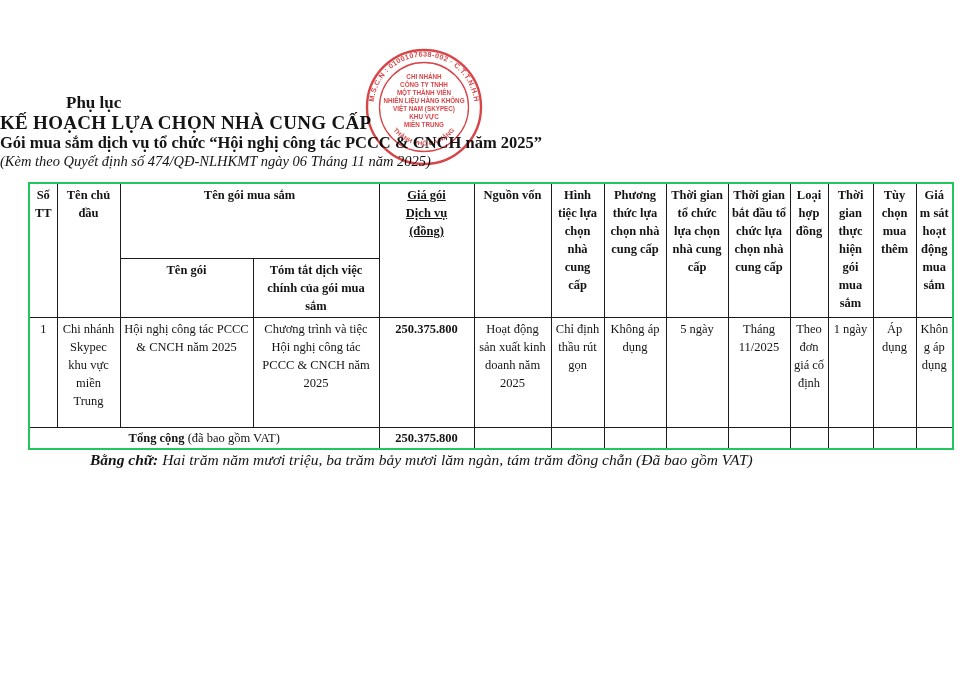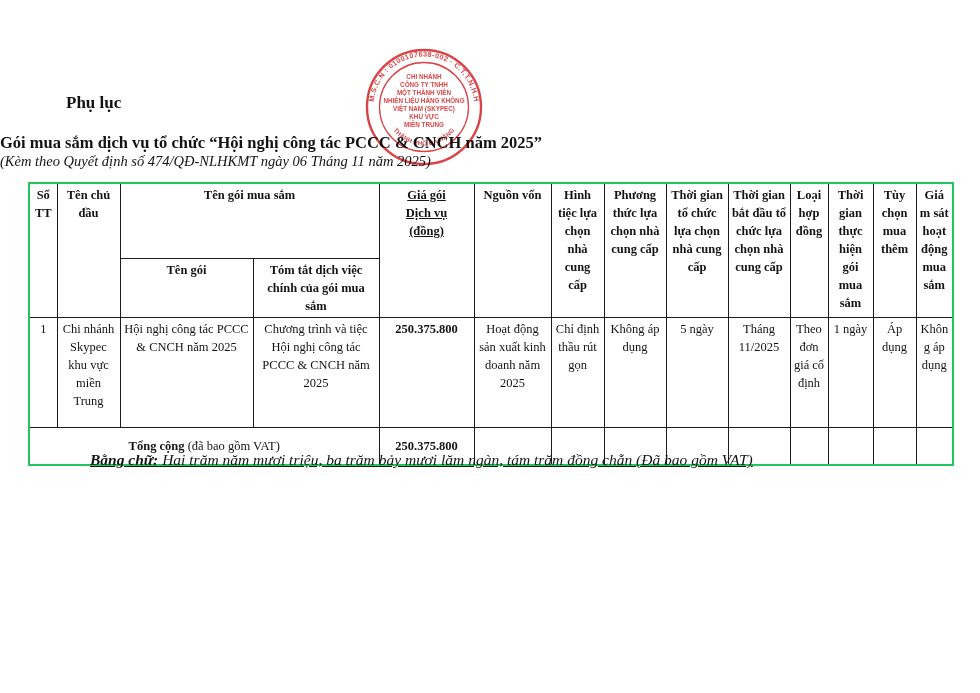--- a/index.html
+++ b/index.html
@@ -30,35 +30,36 @@
     border:2px solid #22c55e;
   }
   table.kh th, table.kh td {
     border:1.5px solid #1c1c1c; vertical-align:top; text-align:center;
     font-size:12.5px; line-height:18px; padding:2px 3px;
     overflow:hidden; word-wrap:break-word;
   }
   table.kh th { font-weight:bold; }
   tr.h1 { height:75px; } tr.h2 { height:58px; }
   tr.datarow { height:110px; } 
-  tr.totalrow { height:38px; }
+  tr.totalrow { height:22px; }
   tr.totalrow td { line-height:16px; padding:2px; vertical-align:middle; }
   td.justify { text-align:justify; padding:2px 6px; }
   .bold { font-weight:bold; }
   .price-head-inner { max-width:62px; margin:0 auto;text-decoration:underline; }
   
-  .inwords { position:absolute; left:90px; top:451px; font-size:15.5px; font-style:italic; white-space:nowrap;text-decoration:underline; }
+  .inwords { position:absolute; left:90px; top:451px; font-size:15.5px; font-style:italic; white-space:nowrap; }
   .inwords .iw-label { font-weight:bold; }
 </style>
 </head>
 <body>
 
 <div class="page">
 
   <div class="tline appendix">Phụ lục</div>
+  <div class="tline doc-title">KẾ HOẠCH LỰA CHỌN NHÀ CUNG CẤP</div>
   <div class="tline doc-subtitle">Gói mua sắm dịch vụ tổ chức “Hội nghị công tác PCCC &amp; CNCH năm 2025”</div>
   <div class="tline doc-note">(Kèm theo Quyết định số 474/QĐ-NLHKMT ngày 06 Tháng 11 năm 2025)</div>
 
   <svg class="stamp" viewBox="0 0 132 126" aria-hidden="true">
     <defs>
       <path id="ringPath" d="M 18.5,79.3 A 50.5,50.5 0 1 1 113.5,79.3"></path>
       <path id="botPath" d="M 32.7,81.3 A 38.5,38.5 0 0 0 99.3,81.3"></path>
     </defs>
     <circle cx="66" cy="62" r="57" fill="none" stroke="#d22b2f" stroke-width="2.4"></circle>
     <circle cx="66" cy="62" r="44.5" fill="none" stroke="#d22b2f" stroke-width="1.3"></circle>

